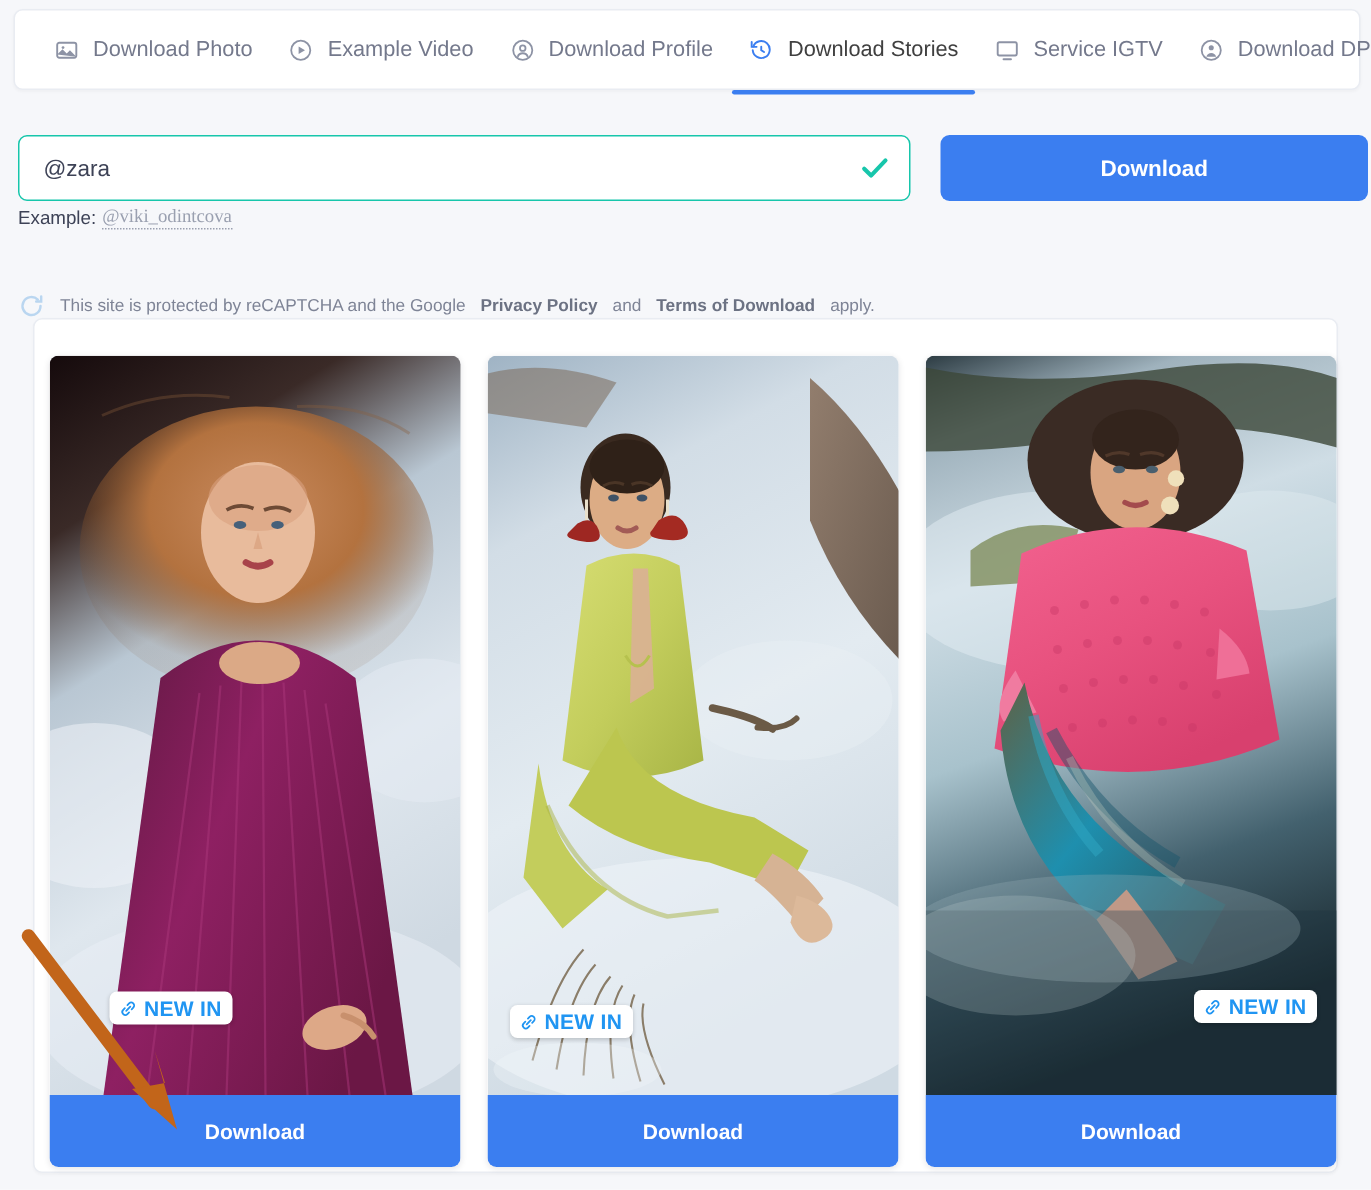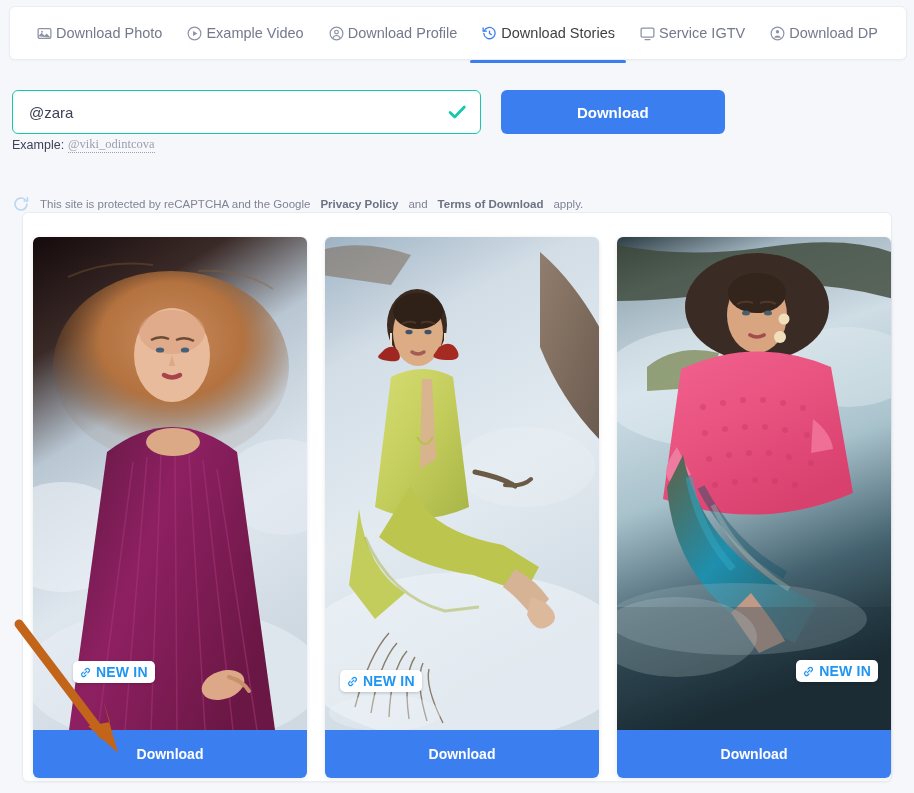--- a/index.html
+++ b/index.html
@@ -15,21 +15,21 @@
     position: absolute; left: 9px; top: 6px;
     width: 898px; height: 54px;
     background: #ffffff;
     border: 1px solid #e9ecf2;
     border-radius: 6px;
     display: flex; align-items: center;
     padding: 0 14px;
     box-shadow: 0 1px 2px rgba(16,24,40,.03);
   }
   .tab {
-    display: flex; align-items: center; gap: 3px;
+    display: flex; align-items: center; gap: 9px;
     height: 54px;
     padding: 0 12px;
     font-size: 14.5px;
     color: #74798c;
     cursor: pointer;
     position: relative;
     white-space: nowrap;
     text-decoration: none;
   }
   .tab .ico { width: 17px; height: 17px; display:block; flex: none; }
@@ -38,21 +38,21 @@
   .tab.active .underline {
     position: absolute; left: 1px; right: 1px; bottom: -3px;
     height: 3px; background: #3b7ef0; border-radius: 2px;
   }
   .tab .underline { display: none; }
   .tab.active .underline { display: block; }
 
   
   .searchrow {
     position: absolute; left: 12px; top: 90px;
-    width: 713px; height: 44px;
+    width: 900px; height: 44px;
     display: flex; gap: 20px; justify-content: flex-end;
   }
   .inputwrap {
     position: relative;
     width: 595px; height: 44px;
   }
   .usernameinput {
     width: 100%; height: 44px;
     border: 1.5px solid #17c6ab;
     border-radius: 6px;

